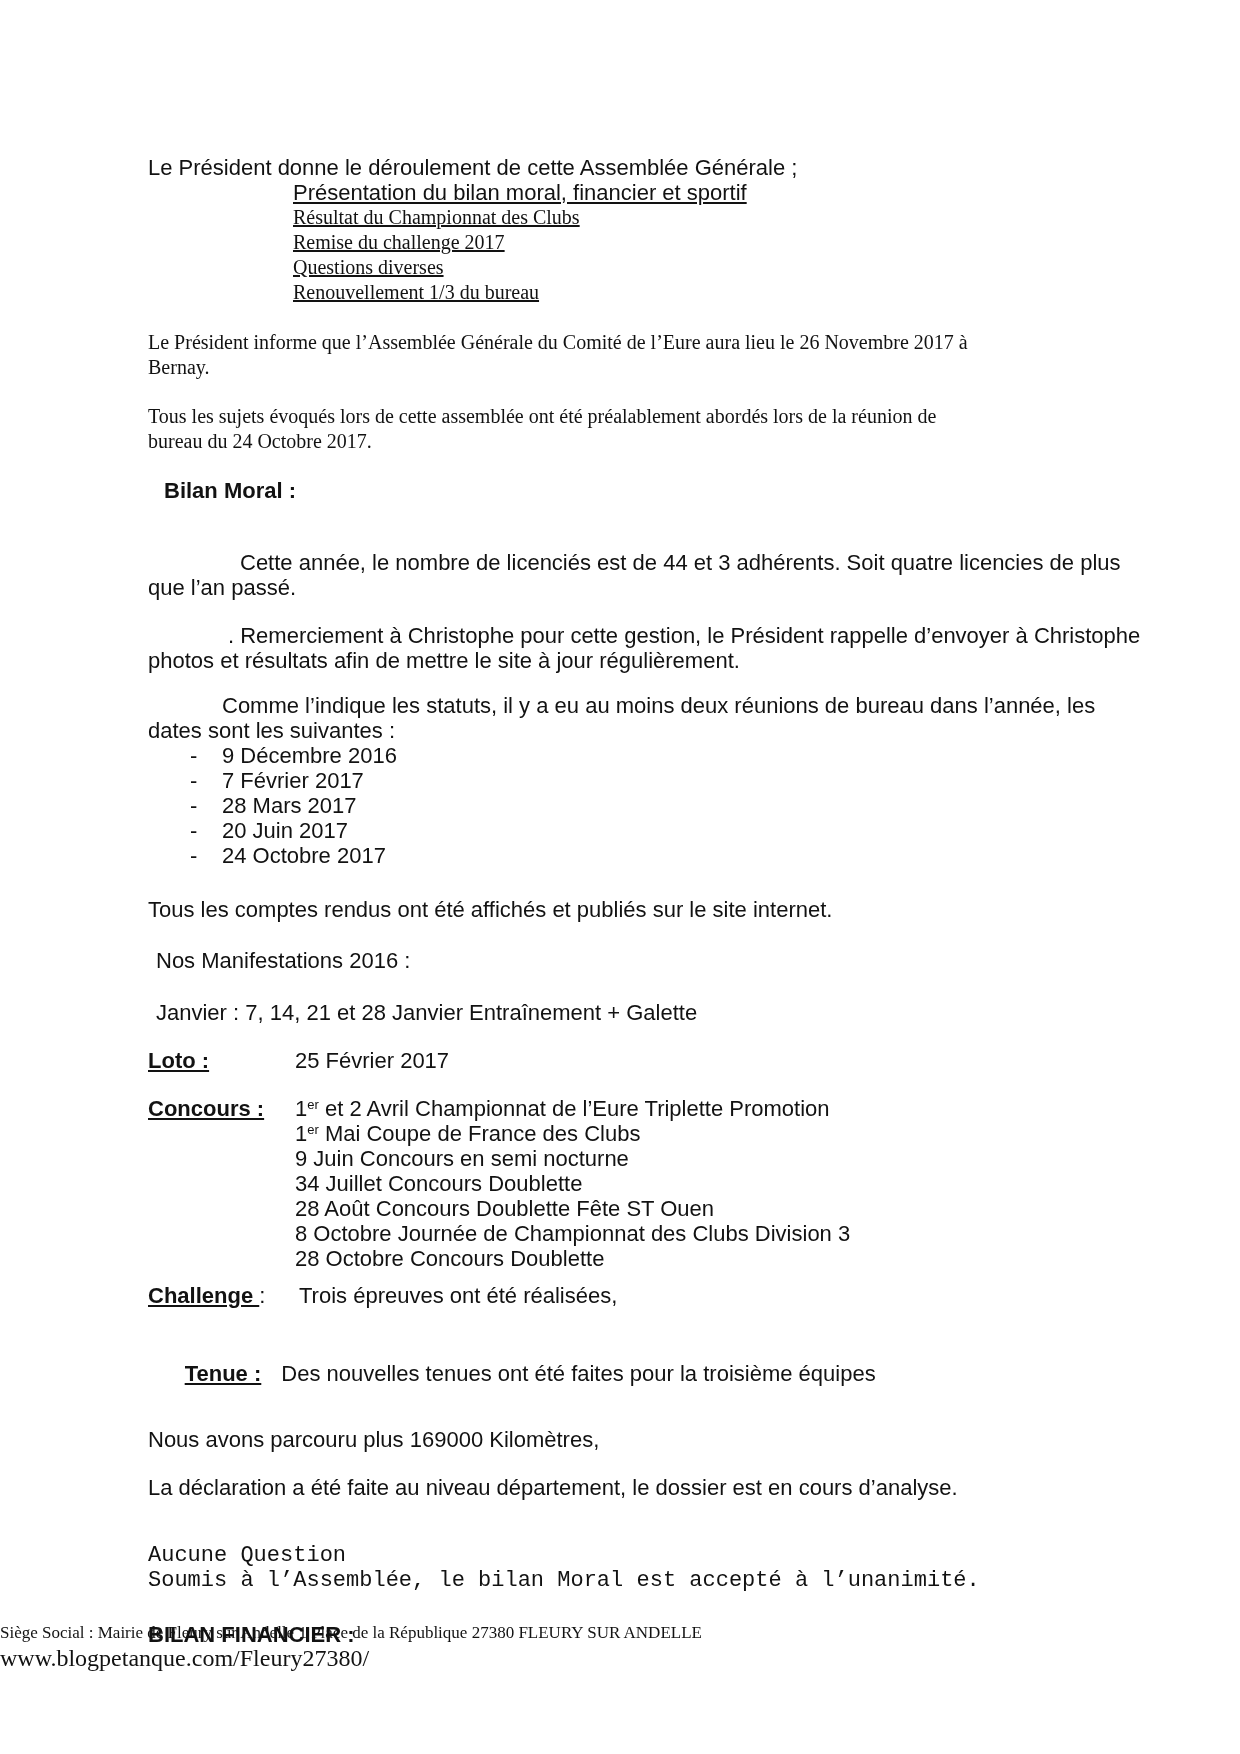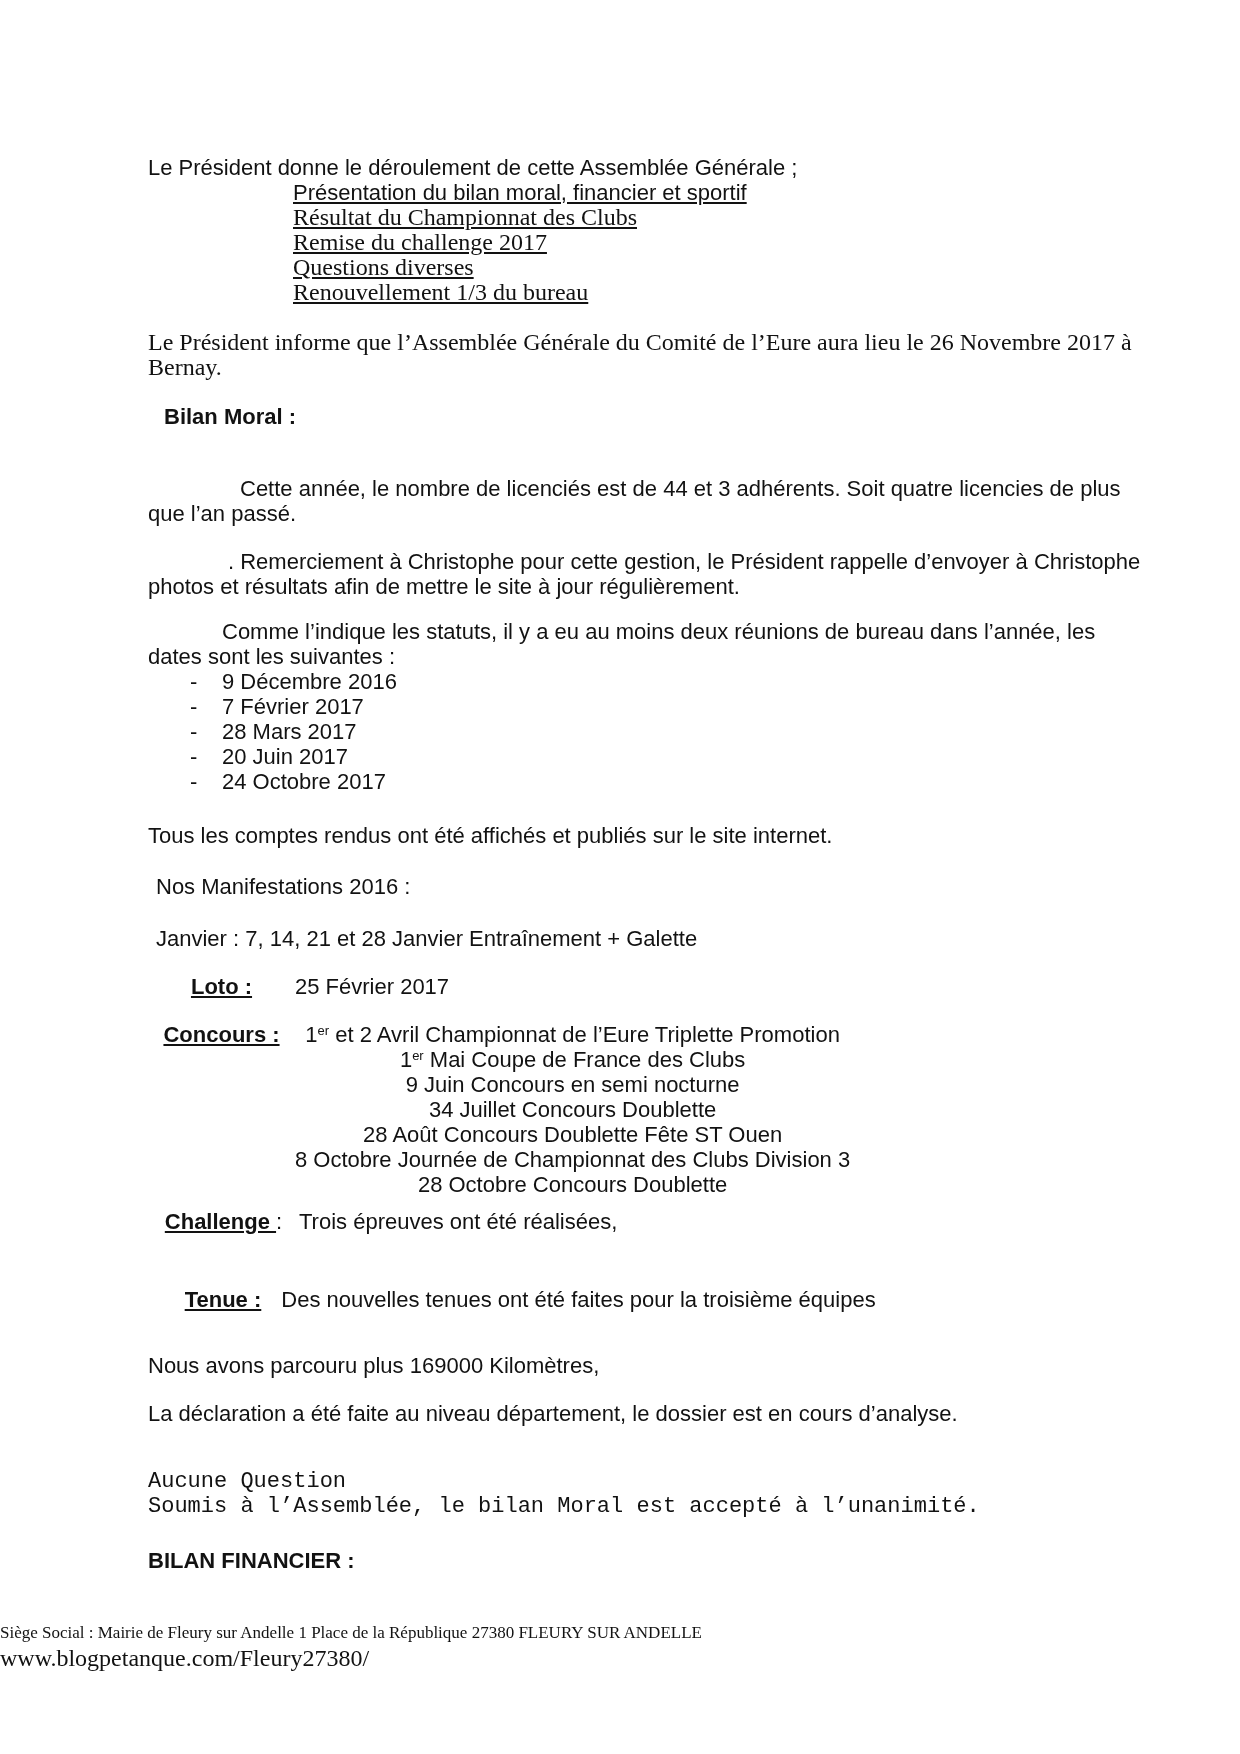--- a/index.html
+++ b/index.html
@@ -16,21 +16,21 @@
     position: absolute;
     left: 148px;
     top: 155px;
     width: 1040px;
   }
   .line {
     font-size: 22px;
     line-height: 25px;
     white-space: pre;
   }
-  .serif { font-family: "Liberation Serif", serif; font-size: 24px; }
+  .serif { font-family: "Liberation Serif", serif; font-size: 20px; }
   .b { font-weight: bold; }
   .u { text-decoration: underline; }
   .ind-agenda { padding-left: 145px; text-decoration: underline; }
   .ind92 { padding-left: 92px; }
   .ind80 { padding-left: 80px; }
   .ind74 { padding-left: 74px; }
   .ind8  { padding-left: 8px; }
   .mt-b { margin-top: 25px; }
   .mt-c { margin-top: 24px; }
   .mt-d { margin-top: 24px; margin-left: 16px; }
@@ -43,21 +43,21 @@
   .mt-k { margin-top: 23px; }
   .mt-l { margin-top: 23px; }
   .mt-m { margin-top: 12px; }
   .mt-n { margin-top: 28px; }
   .mt-o { margin-top: 16px; }
   .mt-p { margin-top: 23px; }
   .mt-q { margin-top: 43px; font-family: Liberation Mono, monospace; }
   .mt-r { margin-top: 29px; }
   .dash-row { display: flex; }
   .dash-row .dash { width: 32px; padding-left: 42px; flex: none; }
-  .tab-row { display: flex; text-align: center; }
+  .tab-row { display: flex; }
   .tab-row .label-col { width: 147px; flex: none; }
   .tab-row .label-col-ch { width: 151px; flex: none; }
   .sup {
     font-size: 13px;
     line-height: 0;
     position: relative;
     top: -7px;
   }
   .tenue-val { margin-left: 20px; }
   .footer {
@@ -83,20 +83,24 @@
       <div class="line serif ind-agenda">Remise du challenge 2017</div>
       <div class="line serif ind-agenda">Questions diverses</div>
       <div class="line serif ind-agenda">Renouvellement 1/3 du bureau</div>
     </div>
 
     <div class="mt-b">
       <div class="line serif">Le Président informe que l’Assemblée Générale du Comité de l’Eure aura lieu le 26 Novembre 2017 à</div>
       <div class="line serif">Bernay.</div>
     </div>
 
+    <div class="mt-c">
+      <div class="line serif">Tous les sujets évoqués lors de cette assemblée ont été préalablement abordés lors de la réunion de</div>
+      <div class="line serif">bureau du 24 Octobre 2017.</div>
+    </div>
 
     <div class="mt-d">
       <div class="line b">Bilan Moral :</div>
     </div>
 
     <div class="mt-e">
       <div class="line ind92">Cette année, le nombre de licenciés est de 44 et 3 adhérents. Soit quatre licencies de plus</div>
       <div class="line">que l’an passé.</div>
     </div>
 

